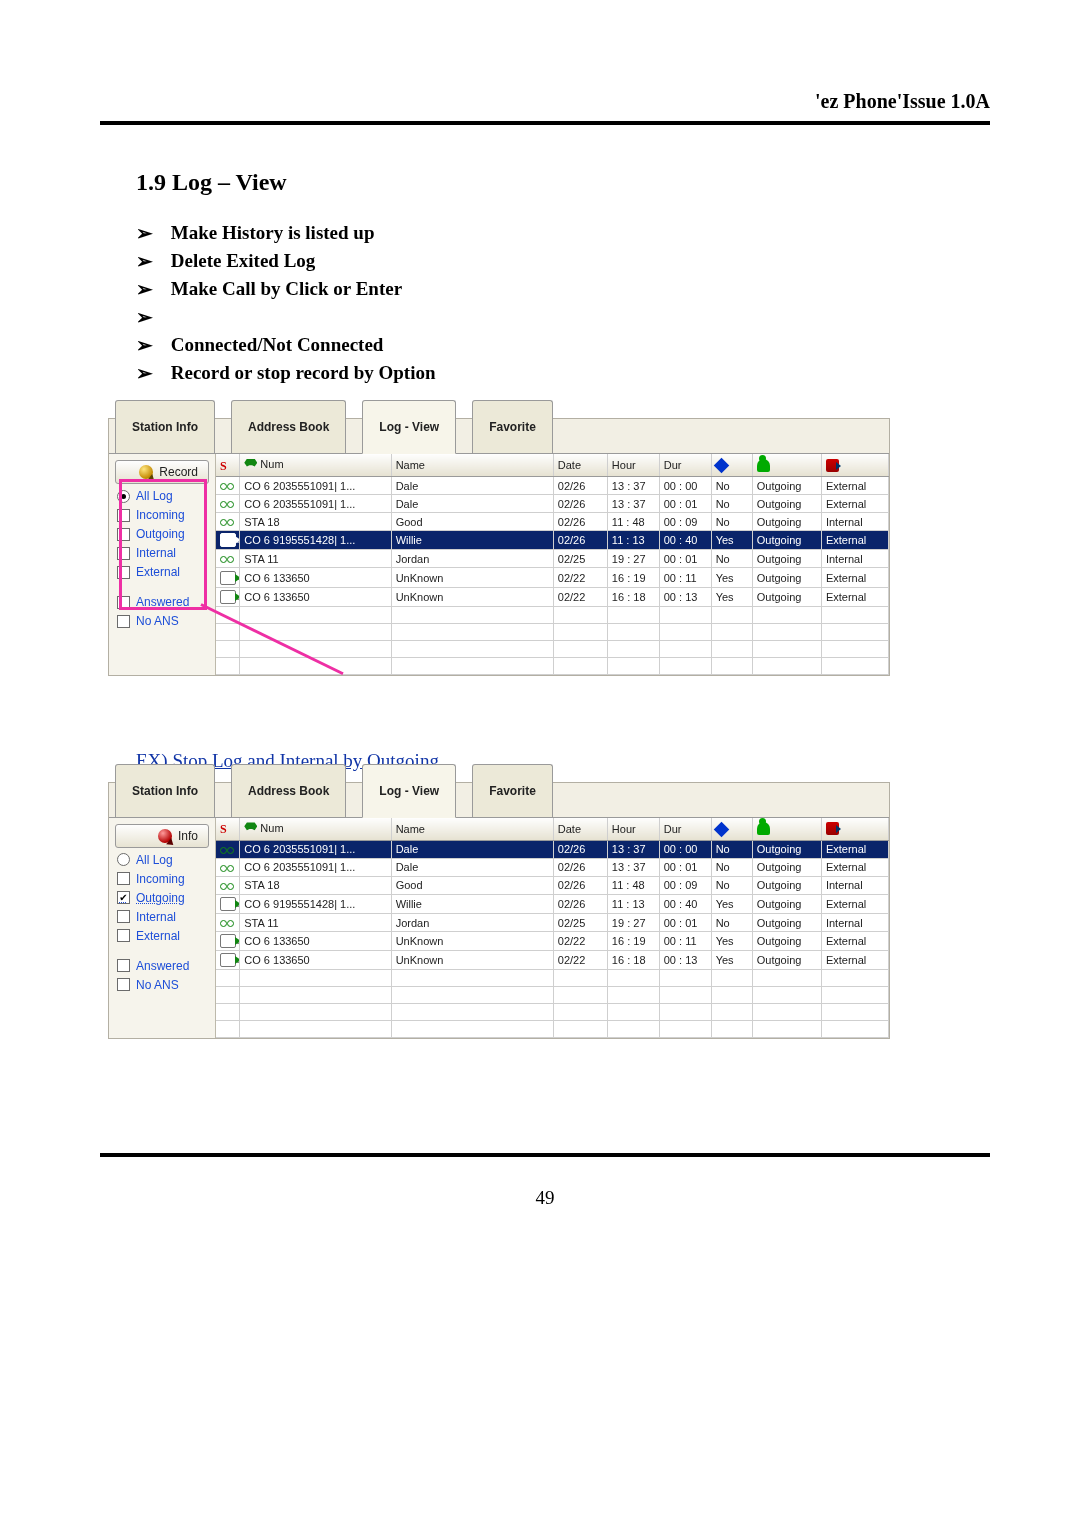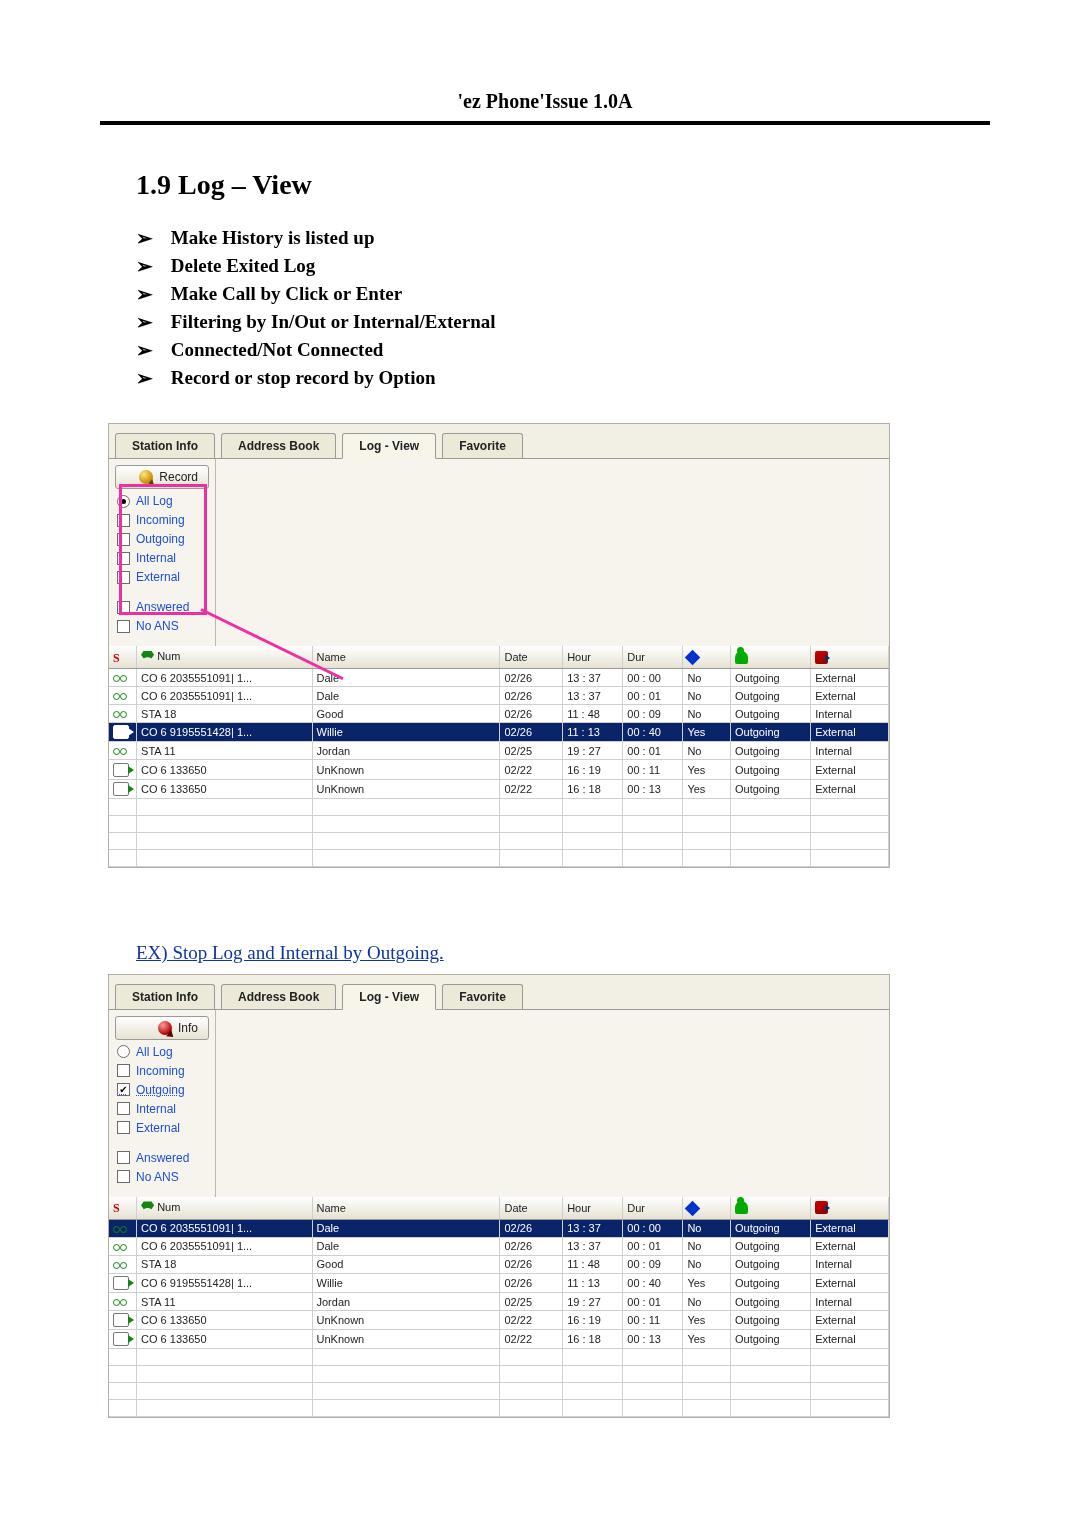--- a/index.html
+++ b/index.html
@@ -19,51 +19,51 @@
   body{
     width:1080px;
     font-family:"Times New Roman",Times,serif;
     color:var(--text);
     background:#fff;
   }
   .page{
     padding:90px 90px 40px 100px;
   }
   .header{
-    display:flex;justify-content:center;
+    display:flex;justify-content:flex-end;
     font-weight:bold;font-size:20px;
     margin-bottom:8px;
   }
   hr.thick{border:none;border-top:4px solid #000;margin:0 0 44px 0;}
   hr.thick2{border:none;border-top:4px solid #000;margin:30px 0 0 0;}
-  .sec-title{font-size:28px;font-weight:bold;margin:0 0 26px 36px;}
+  .sec-title{font-size:24px;font-weight:bold;margin:0 0 26px 36px;}
   ul.features{list-style:none;padding:0;margin:0 0 34px 36px;}
   ul.features li{font-weight:bold;font-size:19px;margin:6px 0;display:flex;align-items:flex-start;}
   .arrow{font-family:Arial,sans-serif;margin-right:18px;font-size:20px;line-height:22px;color:#000;}
   .example-link{color:var(--blue);text-decoration:underline;font-size:19px;margin:0 0 10px 36px;display:block;}
   .pagenum{text-align:center;font-size:19px;margin-top:30px;}
 
   
   .shot{
     border:1px solid #b3afa3;
     background:#fff;
     width:780px;margin-left:8px;margin-bottom:14px;
     font-family:Tahoma,Arial,sans-serif;font-size:12px;color:#222;
     position:relative;
   }
   
   .tabs{display:flex;align-items:flex-end;height:34px;border-bottom:1px solid #9a9a9a;background:#f2efe4;}
   .tabgap{width:6px;}
   .tab{
     border:1px solid #9a9a9a;border-bottom:none;border-radius:3px 3px 0 0;
-    padding:5px 16px;background:var(--tabbg);margin-right:6px;
+    padding:19px 16px;background:var(--tabbg);margin-right:16px;
     font-weight:bold;white-space:nowrap;
   }
   .tab.active{background:var(--tabbg-active);position:relative;top:1px;border-bottom:1px solid var(--tabbg-active);}
-  .panel{display:flex;background:var(--pane);flex-direction:column;}
+  .panel{display:flex;background:var(--pane);}
   
   .side{
     width:106px;border-right:1px solid #bdb9ab;padding:2px 0 8px 0;
   }
   .side-btn{
     margin:4px 6px;border:1px solid #9a9a9a;border-radius:3px;
     background:linear-gradient(#fefefe,#e7e3d2);
     height:22px;display:flex;align-items:center;justify-content:flex-end;
     padding:0 10px 0 6px;gap:6px;font-size:12px;
   }
@@ -155,21 +155,20 @@
     <li>
         <span class="arrow">➢</span>
         <span>Delete Exited Log</span>
       </li>
     <li>
         <span class="arrow">➢</span>
         <span>Make Call by Click or Enter</span>
       </li>
     <li>
         <span class="arrow">➢</span>
-        <span>Filtering by In/Out or Internal/External</span>
       </li>
     <li>
         <span class="arrow">➢</span>
         <span>Connected/Not Connected</span>
       </li>
     <li>
         <span class="arrow">➢</span>
         <span>Record or stop record by Option</span>
       </li>
   </ul>

